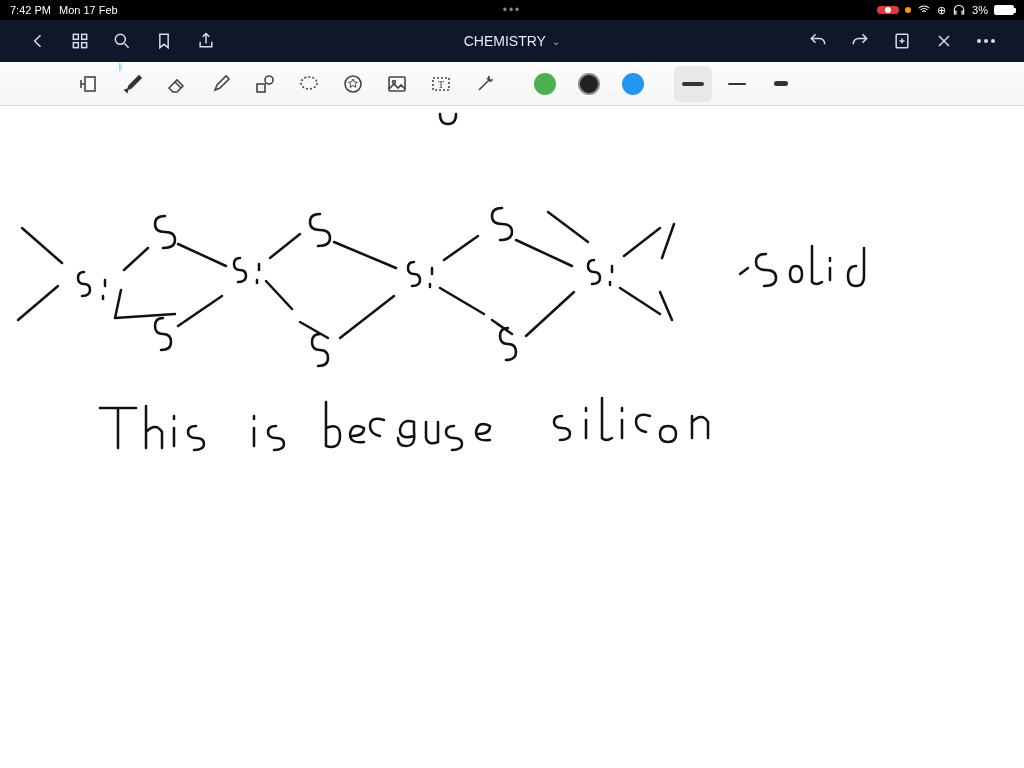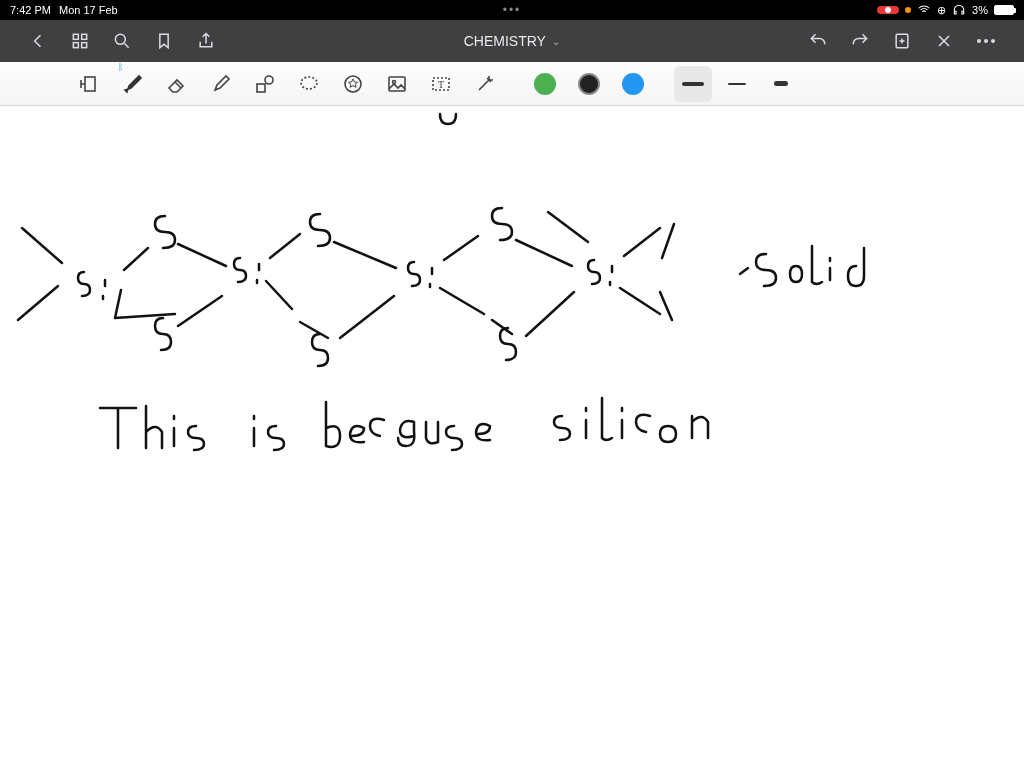--- a/index.html
+++ b/index.html
@@ -5,21 +5,21 @@
 * { margin: 0; padding: 0; box-sizing: border-box; }
 body { width: 1024px; height: 768px; overflow: hidden; font-family: -apple-system, BlinkMacSystemFont, sans-serif; background: #fff; }
 .status-bar { height: 20px; background: #000; color: #fff; display: flex; align-items: center; padding: 0 10px; font-size: 11px; justify-content: space-between; }
 .status-left { display: flex; gap: 8px; align-items: center; }
 .status-center { position: absolute; left: 50%; transform: translateX(-50%); color: #888; font-size: 12px; letter-spacing: 2px; }
 .status-right { display: flex; gap: 6px; align-items: center; }
 .rec-pill { background: #e53935; border-radius: 10px; padding: 1px 8px; display: flex; align-items: center; }
 .rec-dot { width: 6px; height: 6px; background: #fff; border-radius: 50%; }
 .battery-icon { width: 20px; height: 10px; border: 1px solid #fff; border-radius: 2px; position: relative; background: #fff; }
 .battery-icon::after { content: ''; position: absolute; right: -3px; top: 2px; width: 2px; height: 5px; background: #fff; border-radius: 0 1px 1px 0; }
-.nav-bar { height: 42px; background: #404040; display: flex; align-items: center; padding: 0 28px; color: #d9dbe6; justify-content: space-between; }
+.nav-bar { height: 42px; background: #0f172a; display: flex; align-items: center; padding: 0 28px; color: #d9dbe6; justify-content: space-between; }
 .nav-left, .nav-right { display: flex; gap: 22px; align-items: center; }
 .nav-center { position: absolute; left: 50%; transform: translateX(-50%); display: flex; align-items: center; gap: 6px; font-size: 14px; color: #e8e9f0; }
 .nav-btn { width: 20px; height: 20px; display: flex; align-items: center; justify-content: center; cursor: pointer; }
 .toolbar { height: 44px; background: linear-gradient(#fdfdfd, #f5f5f5); border-bottom: 1px solid #d8d8d8; display: flex; align-items: center; padding: 0 70px; gap: 6px; }
 .tool-btn { width: 38px; height: 36px; display: flex; align-items: center; justify-content: center; cursor: pointer; border-radius: 6px; }
 .tool-btn.selected { background: #e8e8e8; }
 .tool-sep { width: 10px; }
 .color-dot { width: 22px; height: 22px; border-radius: 50%; }
 .green-dot { background: #4caf50; }
 .black-dot { background: #222; border: 2px solid #888; box-sizing: border-box; position: relative; }

